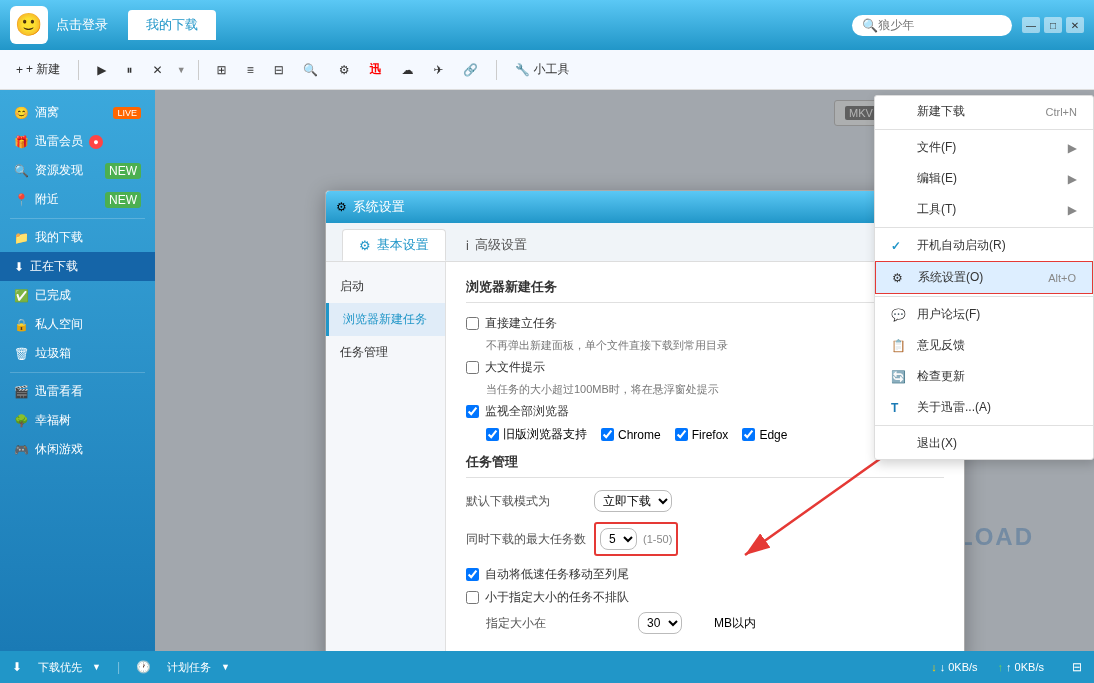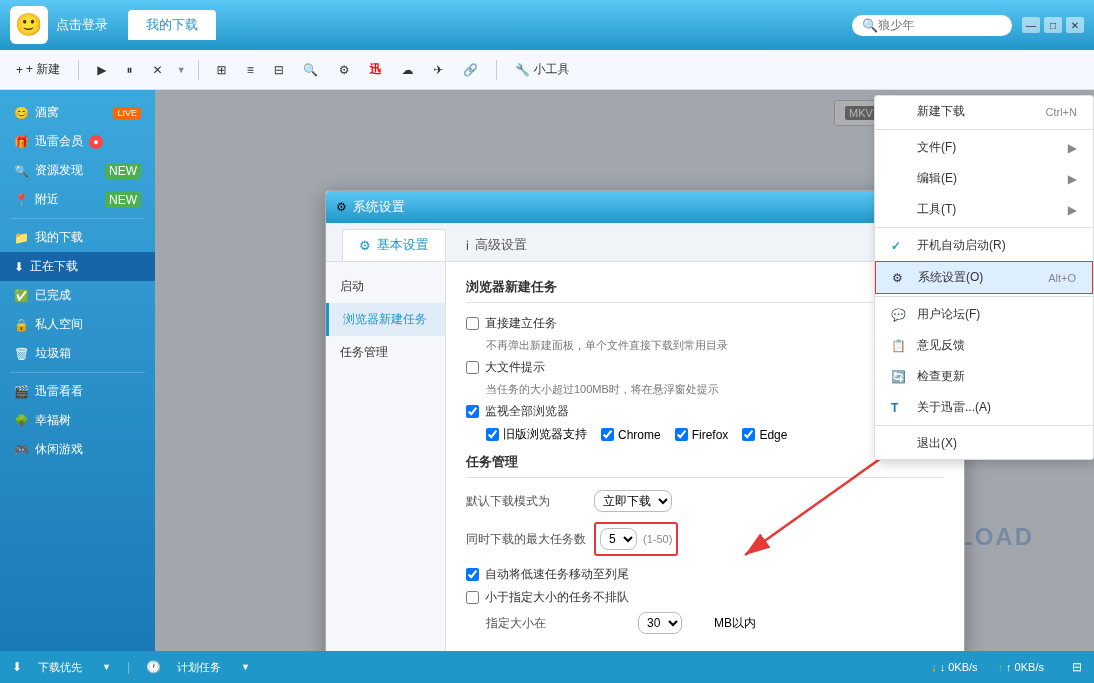--- a/index.html
+++ b/index.html
@@ -36,21 +36,21 @@
     .sidebar-item.active { background: #1565a8; }
     .sidebar-item .badge-new { background: #4caf50; color: #fff; font-size: 12px; padding: 1px 4px; border-radius: 3px; margin-left: auto; }
     .sidebar-item .badge-live { background: #ff6600; color: #fff; font-size: 9px; padding: 1px 4px; border-radius: 3px; margin-left: auto; }
     .sidebar-divider { height: 1px; background: rgba(255,255,255,0.2); margin: 4px 10px; }
 
     
     .content-area { flex: 1; background: #e8f0f8; position: relative; overflow: hidden; }
 
     
     .bottom-bar { height: 32px; background: #2196c8; display: flex; align-items: center; padding: 0 12px; gap: 16px; }
-    .bottom-item { color: #fff; font-size: 11px; cursor: pointer; display: flex; align-items: center; gap: 20px; }
+    .bottom-item { color: #fff; font-size: 11px; cursor: pointer; display: flex; align-items: center; gap: 10px; }
     .bottom-speed { margin-left: auto; display: flex; gap: 20px; }
     .speed-item { color: #fff; font-size: 11px; display: flex; align-items: center; gap: 3px; }
 
     
     .modal-overlay { position: absolute; top: 0; left: 0; right: 0; bottom: 0; background: rgba(0,0,0,0.3); z-index: 100; }
     .modal { position: absolute; top: 100px; left: 170px; width: 640px; background: #fff; border: 1px solid #aaa; border-radius: 4px; box-shadow: 0 4px 20px rgba(0,0,0,0.3); z-index: 101; }
     .modal-title-bar { background: linear-gradient(180deg, #5bc8f5 0%, #2196c8 100%); height: 32px; display: flex; align-items: center; padding: 0 10px; border-radius: 4px 4px 0 0; }
     .modal-title-text { color: #fff; font-size: 13px; margin-left: 6px; }
     .modal-win-controls { margin-left: auto; display: flex; gap: 6px; }
     .modal-win-btn { width: 14px; height: 14px; background: rgba(255,255,255,0.6); border-radius: 2px; cursor: pointer; display: flex; align-items: center; justify-content: center; font-size: 9px; color: #333; }

